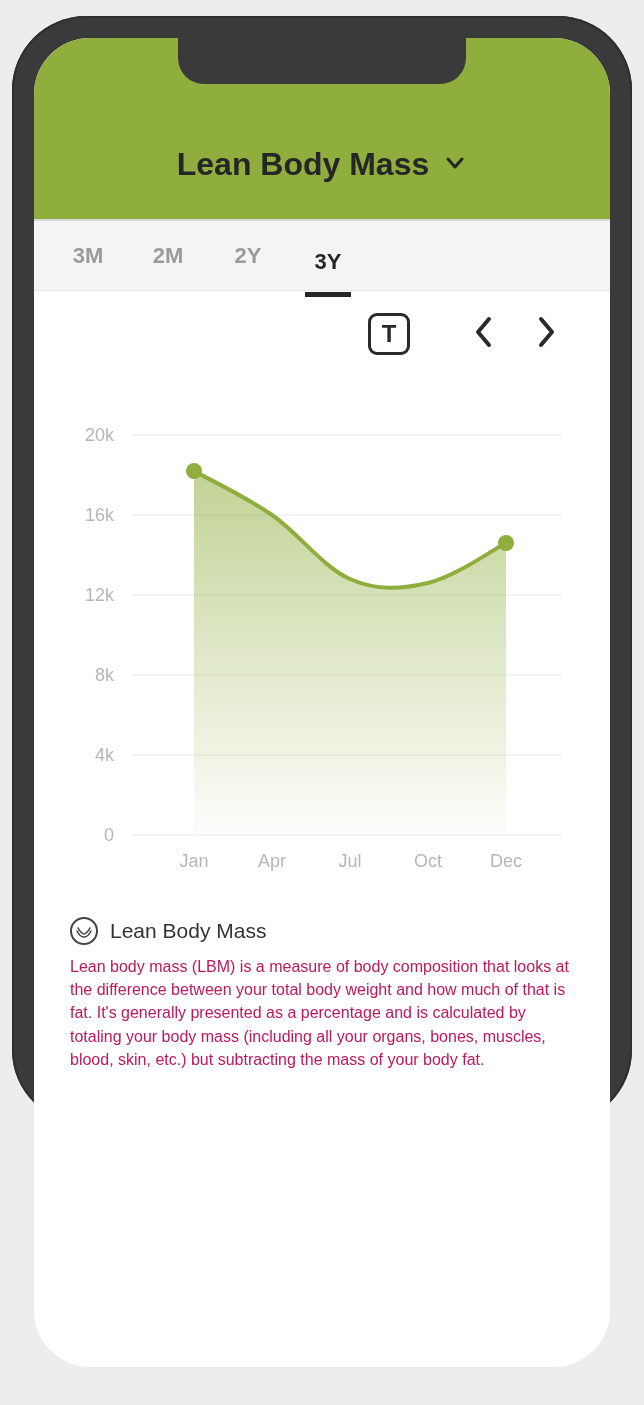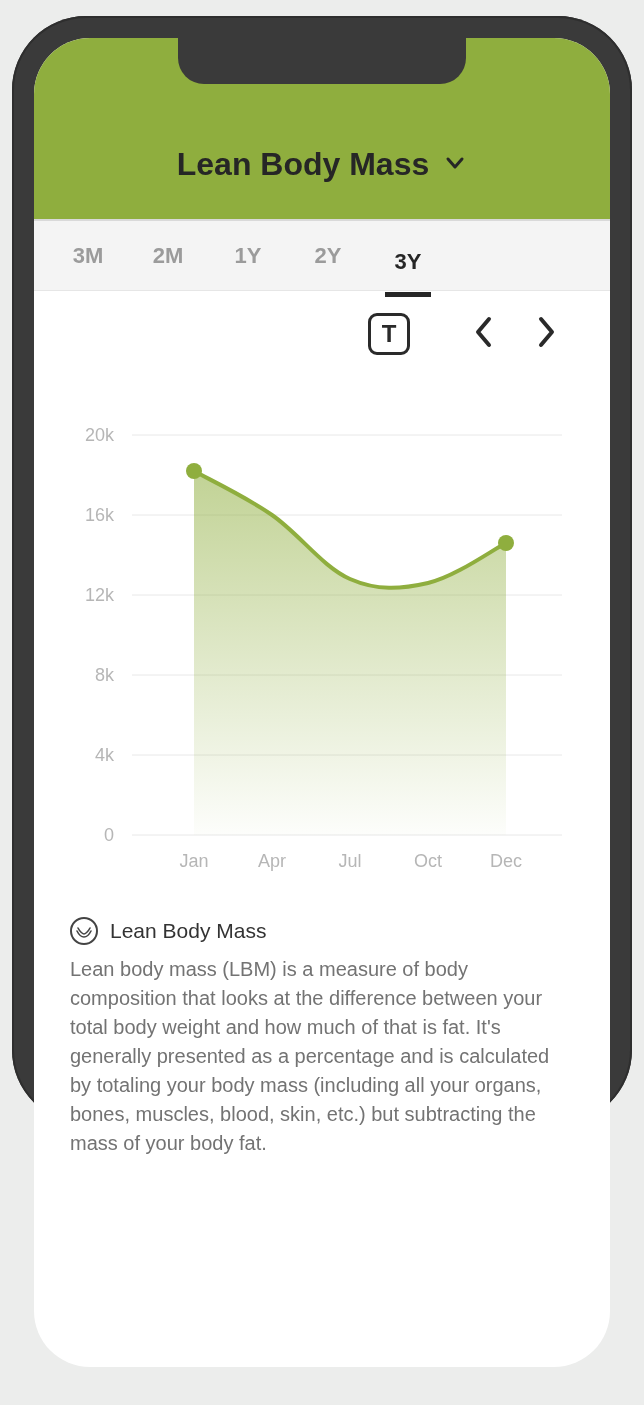--- a/index.html
+++ b/index.html
@@ -140,23 +140,23 @@
     display: flex;
     align-items: center;
     justify-content: center;
   }
   .info-title {
     font-size: 21px;
     font-weight: 500;
     color: #333;
   }
   .info-text {
-    font-size: 20px;
+    font-size: 16px;
     line-height: 1.45;
-    color: #737373;
+    color: #be185d;
   }
 </style>
 </head>
 <body>
 
 <div class="phone">
   <div class="screen">
     <div class="notch"></div>
 
     <div class="header">
@@ -169,23 +169,20 @@
         </span>
       </div>
     </div>
 
     <div class="range-tabs">
       <div class="range-tab">
           <span>3M</span>
         </div>
       <div class="range-tab">
           <span>2M</span>
-        </div>
-      <div class="range-tab">
-          <span>1Y</span>
         </div>
       <div class="range-tab">
           <span>2Y</span>
         </div>
       <div class="range-tab active">
           <span>3Y</span>
         </div>
     </div>
 
     <div class="toolbar">

